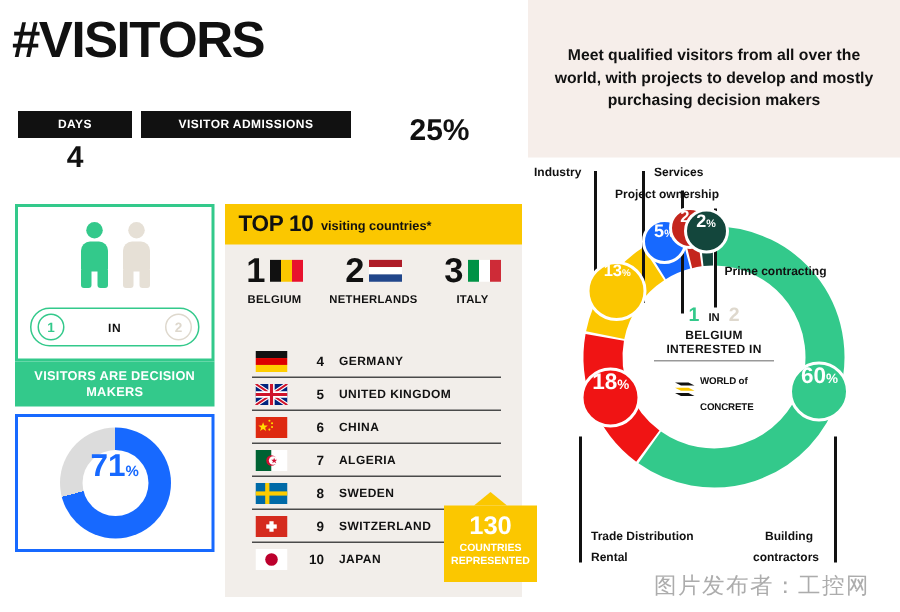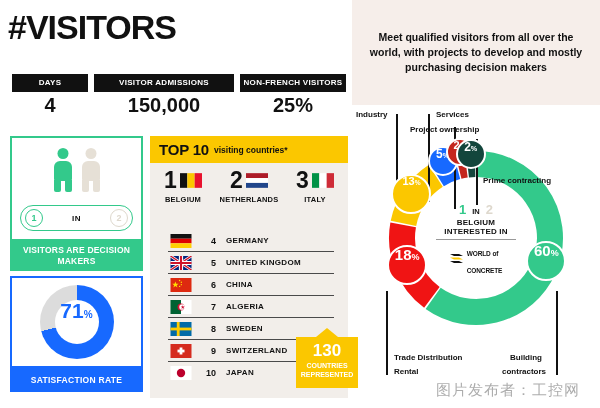--- a/index.html
+++ b/index.html
@@ -201,24 +201,22 @@
 
   <div class="title">#VISITORS</div>
 
   <div class="statbars">
     <div class="stat stat-0">
       <div class="cap">DAYS</div>
       <div class="val">4</div>
     </div>
     <div class="stat stat-1">
       <div class="cap">VISITOR ADMISSIONS</div>
-      <div class="val">150,000</div>
     </div>
     <div class="stat stat-2">
-      <div class="cap">NON-FRENCH VISITORS</div>
       <div class="val">25%</div>
     </div>
   </div>
 
   <div class="card-green">
     <div class="people">
       <div class="person p-green">
         <span class="head"></span>
           <span class="body"></span>
           <span class="leg-l"></span>
@@ -240,21 +238,20 @@
   <div class="card-green-foot">VISITORS ARE DECISION MAKERS</div>
 
   <div class="card-blue">
     <div class="donut-sat" id="sat-donut" style="background: conic-gradient(rgb(23, 105, 255) 0deg, rgb(23, 105, 255) 255.6deg, rgb(220, 220, 220) 255.6deg, rgb(220, 220, 220) 360deg);">
       <div class="hole">
         <span class="num">71</span>
         <span class="pct">%</span>
       </div>
     </div>
   </div>
-  <div class="card-blue-foot">SATISFACTION RATE</div>
 
   <div class="top10">
     <div class="top10-head">
       <span class="big">TOP 10</span>
       <span class="sub">visiting countries*</span>
     </div>
 
     <div class="podium">
 
       <div class="pod">

